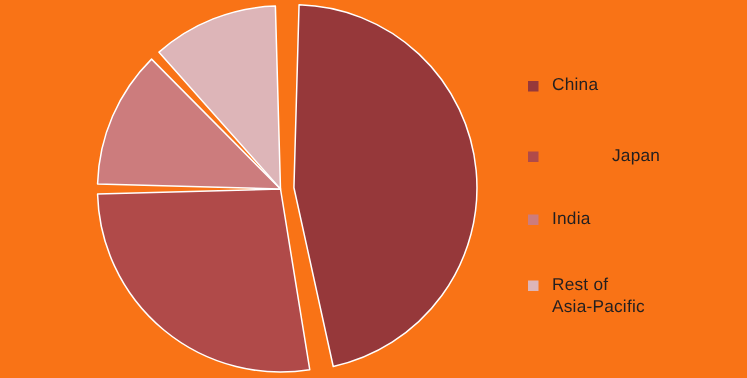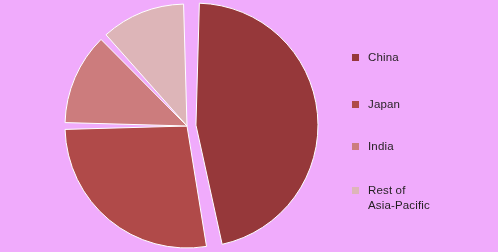--- a/index.html
+++ b/index.html
@@ -8,21 +8,21 @@
     padding: 0;
     background: #ffffff;
   }
   body {
     font-family: "Liberation Sans", sans-serif;
   }
   #chart-root {
     position: relative;
     width: 498px;
     height: 252px;
-    background: #f0abfc;
+    background: #f97316;
     overflow: hidden;
   }
   #pie-area {
     position: absolute;
     left: 0;
     top: 0;
     width: 340px;
     height: 252px;
   }
   #pie-svg {
@@ -76,21 +76,21 @@
     </svg>
   </div>
 
   <div id="legend">
 
     <div class="legend-item" style="top: 20px;">
       <span class="legend-swatch" style="background: rgb(150, 56, 58);"></span>
       <span class="legend-label">China</span>
     </div>
 
-    <div class="legend-item" style="top: 67px;">
+    <div class="legend-item" style="top: 67px; gap: 40px;">
       <span class="legend-swatch" style="background: rgb(176, 74, 73);"></span>
       <span class="legend-label">Japan</span>
     </div>
 
     <div class="legend-item" style="top: 153px;">
       <span class="legend-swatch" style="background: rgb(221, 181, 184);"></span>
       <span class="legend-label">
         <span>Rest of</span>
         <span class="line2">Asia-Pacific</span>
       </span>

